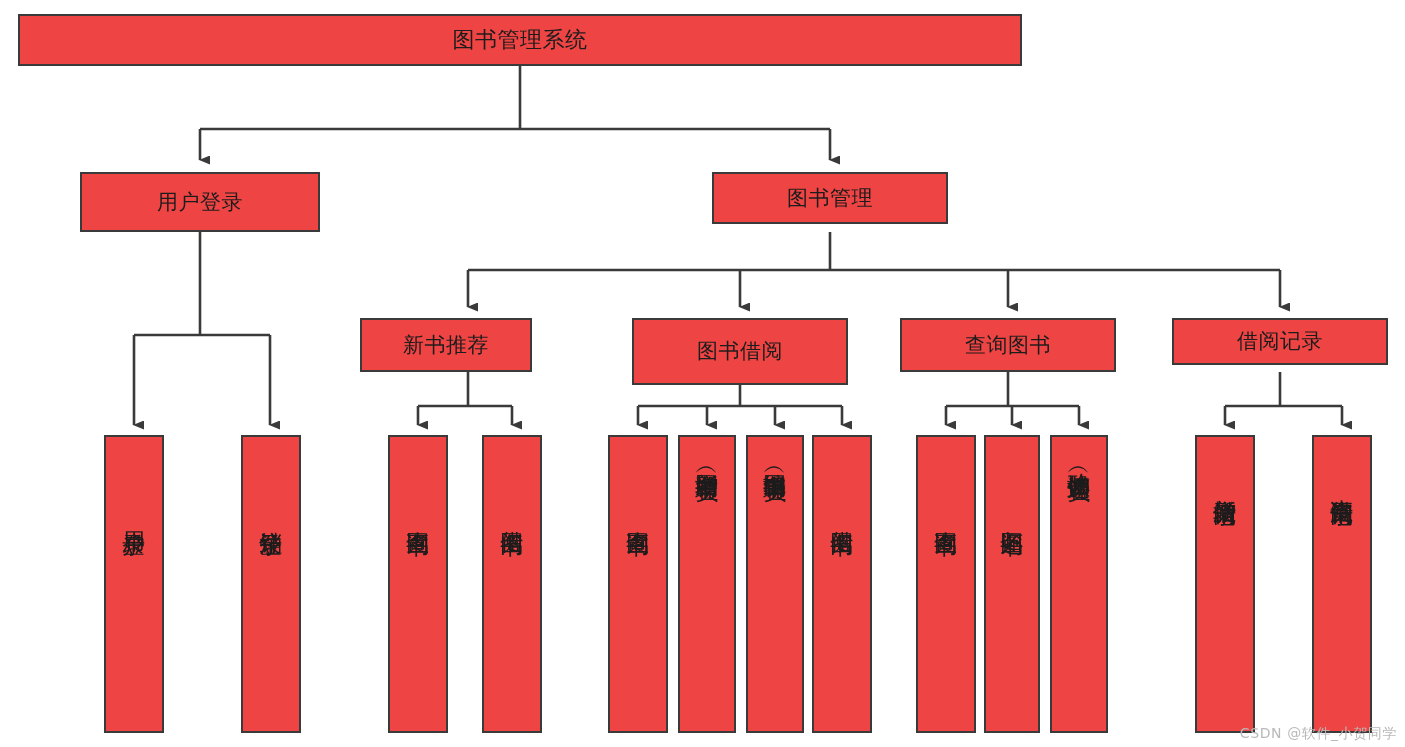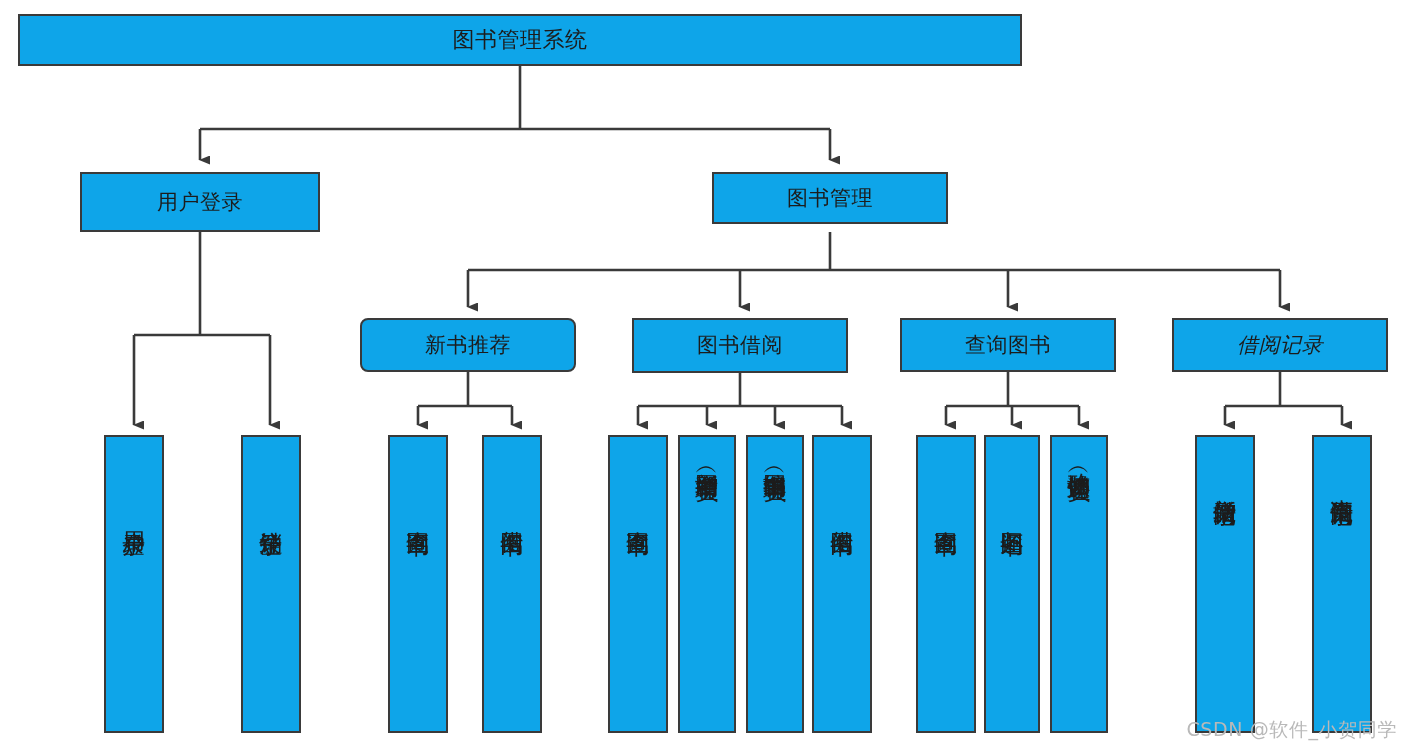--- a/index.html
+++ b/index.html
@@ -23,21 +23,21 @@
     position: absolute;
     left: 0;
     top: 0;
     width: 1405px;
     height: 747px;
     pointer-events: none;
   }
   .node {
     position: absolute;
     box-sizing: border-box;
-    background: #0ea5e9;
+    background: #ef4444;
     border: 2px solid #3a3a3a;
     display: flex;
     align-items: center;
     justify-content: center;
     z-index: 2;
   }
   .node .label {
     display: block;
     text-align: center;
     color: #1c1c1c;
@@ -70,21 +70,21 @@
   .node.vertical.tall .label {
     margin-top: 14px;
   }
   .node.vertical.tall2 .label {
     margin-top: 40px;
   }
   .watermark {
     position: absolute;
     right: 8px;
     bottom: 4px;
-    font-size: 19px;
+    font-size: 14px;
     color: #b9b9b9;
     letter-spacing: 0.6px;
     white-space: nowrap;
     z-index: 3;
   }
 </style>
 </head>
 <body>
 
 <div id="canvas">
@@ -144,30 +144,30 @@
     <span class="label">图书管理系统</span>
   </div>
 
   <div class="node horizontal" style="left:80px; top:172px; width:240px; height:60px;">
     <span class="label">用户登录</span>
   </div>
   <div class="node horizontal" style="left:712px; top:172px; width:236px; height:52px;">
     <span class="label">图书管理</span>
   </div>
 
-  <div class="node horizontal" style="left:360px; top:318px; width:216px; height:54px;border-radius:8px;">
+  <div class="node horizontal" style="left:360px; top:318px; width:172px; height:54px;">
     <span class="label">新书推荐</span>
   </div>
-  <div class="node horizontal" style="left:632px; top:318px; width:216px; height:55px;justify-content:center;">
+  <div class="node horizontal" style="left:632px; top:318px; width:216px; height:67px;justify-content:center;">
     <span class="label">图书借阅</span>
   </div>
   <div class="node horizontal" style="left:900px; top:318px; width:216px; height:54px;">
     <span class="label">查询图书</span>
   </div>
-  <div class="node horizontal" style="left:1172px; top:318px; width:216px; height:54px;font-style:italic;">
+  <div class="node horizontal" style="left:1172px; top:318px; width:216px; height:47px;">
     <span class="label">借阅记录</span>
   </div>
 
   <div class="node vertical mid" style="left:104px; top:435px; width:60px; height:298px;">
     <span class="label">用户登录</span>
   </div>
   <div class="node vertical mid" style="left:241px; top:435px; width:60px; height:298px;">
     <span class="label">注销登录</span>
   </div>
 

